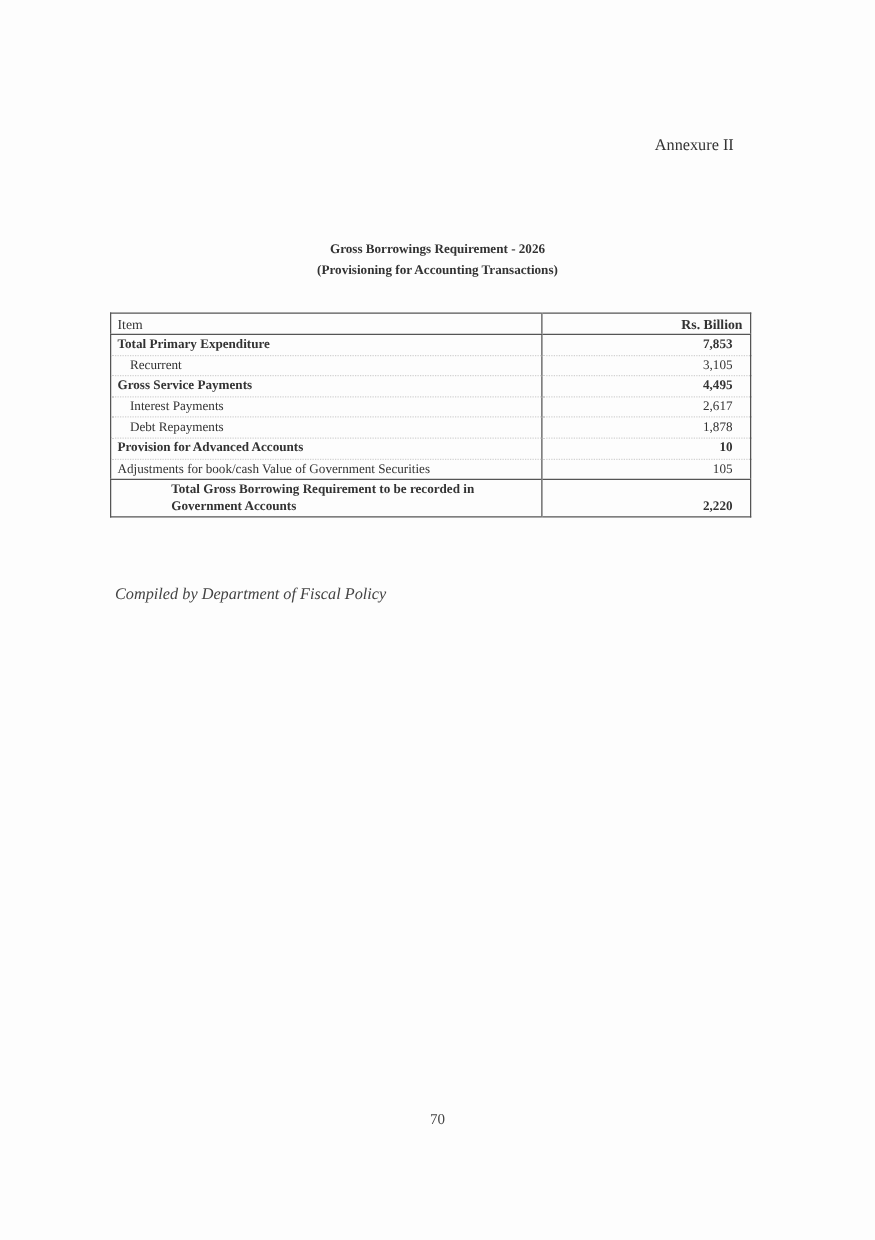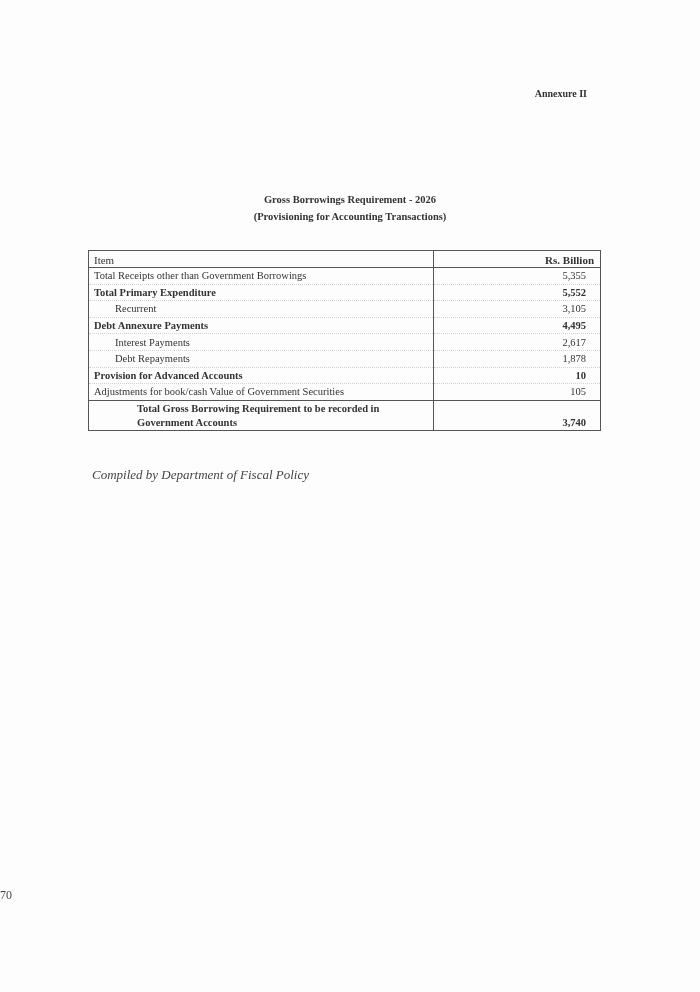--- a/index.html
+++ b/index.html
@@ -5,22 +5,22 @@
     html, body { margin: 0; padding: 0; }
     body {
       width: 700px; height: 992px;
       background: #fdfdfd;
       position: relative;
       font-family: "Liberation Serif", "DejaVu Serif", serif;
       color: #2a2a2a;
       overflow: hidden;
     }
     .annexure {
-      position: absolute; right: 113px; top: 88px;
-      font-size: 10px; font-weight: bold; color: #333;
+      position: absolute; right: 113px; top: 108px;
+      font-size: 13px; font-weight: normal; color: #333;
     }
     .title-block {
       position: absolute; left: 0; width: 700px; top: 191px;
       text-align: center; font-size: 10.5px; font-weight: bold; color: #333;
       line-height: 17px;
     }
     .table-wrap {
       position: absolute; left: 88px; top: 250px; width: 513px;
     }
     table {
@@ -35,30 +35,30 @@
       margin-left: 28px;
     }
     th.val { text-align: right; font-weight: bold; padding-right: 6px; }
     td {
       padding: 0 4px 0 5px; height: 15.6px; line-height: 15px;
       border-bottom: 1px dotted #d2d2d2;
     }
     td.val, th.val { width: 104px; border-left: 1px solid #555; }
     td.val { text-align: right; padding-right: 14px; }
     tr.bold td { font-weight: bold; margin-left: 32px; }
-    tr.indent td.item { padding-left: 26px; }
+    tr.indent td.item { padding-left: 15px; }
     tr.total td { border-top: 1px solid #555; border-bottom: none; line-height: 14px; vertical-align: bottom; padding-left: 48px; }
     tr.total td.item { padding-top: 1px; }
     .source {
       position: absolute; left: 92px; top: 467px;
       font-size: 13px; font-style: italic; color: #444;
     }
     .page-number {
       position: absolute; left: 0; width: 700px; top: 888px;
-      text-align: left; font-size: 12px; color: #444;
+      text-align: center; font-size: 12px; color: #444;
     }
   </style>
 </head>
 <body>
 
 <div class="annexure">Annexure II</div>
 
 <div class="title-block">
   <div>Gross Borrowings Requirement - 2026</div>
   <div>(Provisioning for Accounting Transactions)</div>
@@ -66,34 +66,30 @@
 
 <div class="table-wrap">
   <table>
     <thead>
       <tr>
         <th>Item</th>
         <th class="val">Rs. Billion</th>
       </tr>
     </thead>
     <tbody>
-      <tr>
-        <td class="item">Total Receipts other than Government Borrowings</td>
-        <td class="val">5,355</td>
-      </tr>
       <tr class="bold">
         <td class="item">Total Primary Expenditure</td>
-        <td class="val">5,552</td>
+        <td class="val">7,853</td>
       </tr>
       <tr class="indent">
         <td class="item">Recurrent</td>
         <td class="val">3,105</td>
       </tr>
       <tr class="bold">
-        <td class="item">Debt Annexure Payments</td>
+        <td class="item">Gross Service Payments</td>
         <td class="val">4,495</td>
       </tr>
       <tr class="indent">
         <td class="item">Interest Payments</td>
         <td class="val">2,617</td>
       </tr>
       <tr class="indent">
         <td class="item">Debt Repayments</td>
         <td class="val">1,878</td>
       </tr>
@@ -103,21 +99,21 @@
       </tr>
       <tr>
         <td class="item">Adjustments for book/cash Value of Government Securities</td>
         <td class="val">105</td>
       </tr>
       <tr class="bold total">
         <td class="item">
           <div>Total Gross Borrowing Requirement to be recorded in</div>
           <div>Government Accounts</div>
         </td>
-        <td class="val">3,740</td>
+        <td class="val">2,220</td>
       </tr>
     </tbody>
   </table>
 </div>
 
 <div class="source">Compiled by Department of Fiscal Policy</div>
 
 <div class="page-number">70</div>
 
 </body></html>

